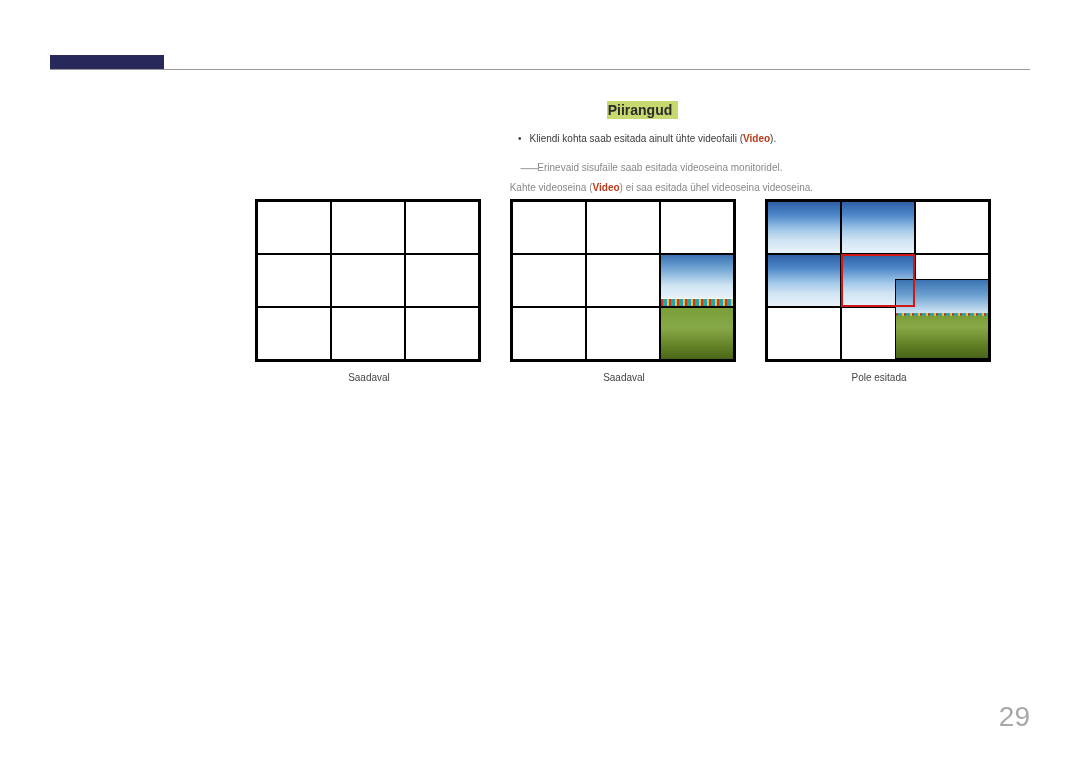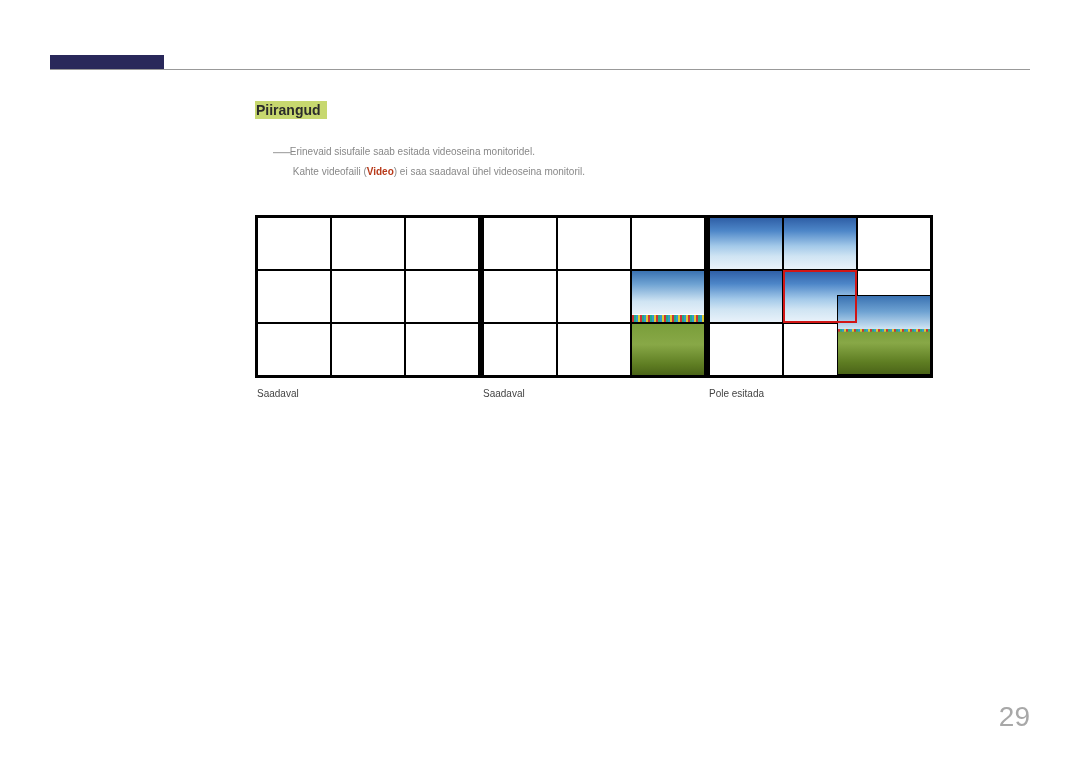--- a/index.html
+++ b/index.html
@@ -24,20 +24,21 @@
     left: 50px;
     right: 50px;
     top: 69px;
     border-top: 1px solid #999;
   }
   .content {
     position: absolute;
     left: 255px;
     top: 101px;
     right: 50px;
+    text-align: center;
   }
   .section-heading {
     font-size: 14px;
     font-weight: bold;
     display: inline-block;
     background: #c7d86f;
     padding: 1px 6px 1px 1px;
     color: #2b2b2b;
     margin-bottom: 12px;
   }
@@ -71,22 +72,23 @@
   .sub-note .dash {
     font-size: 18px;
     color: #aaa;
     position: relative;
     top: 2px;
     margin-right: 2px;
     font-weight: 100;
     letter-spacing: -6px;
   }
   .grids-row {
-    margin-top: 36px;
+    margin-top: 4px;
     display: flex;
+    gap: 29px;
   }
   .grid-block {
     display: flex;
     flex-direction: column;
   }
   .grid {
     display: grid;
     grid-template-columns: repeat(3, 74px);
     grid-template-rows: repeat(3, 53px);
     border: 2px solid #000;
@@ -133,26 +135,31 @@
 </head>
 <body>
 
 <div class="header-stub"></div>
 <div class="header-divider"></div>
 
 <div class="content">
 
   <div class="section-heading">Piirangud</div>
 
+  <ul class="bullet-list">
+    <li>
+      <span>Kliendi kohta saab esitada ainult ühte videofaili (</span><span class="highlight">Video</span><span>).</span>
+    </li>
+  </ul>
 
   <div class="sub-note">
     <span class="dash">―</span>
     <span>Erinevaid sisufaile saab esitada videoseina monitoridel.</span><br>
     <span style="display:inline-block;width:17px;"></span>
-    <span>Kahte videofaili (</span><span class="highlight">Video</span><span>) ei saa saadaval ühel videoseina monitoril.</span>
+    <span>Kahte videoseina (</span><span class="highlight">Video</span><span>) ei saa esitada ühel videoseina videoseina.</span>
   </div>
 
   <div class="grids-row">
 
     <div class="grid-block">
       <div class="grid">
         <div class="cell"></div>
         <div class="cell"></div>
         <div class="cell"></div>
         <div class="cell"></div>

